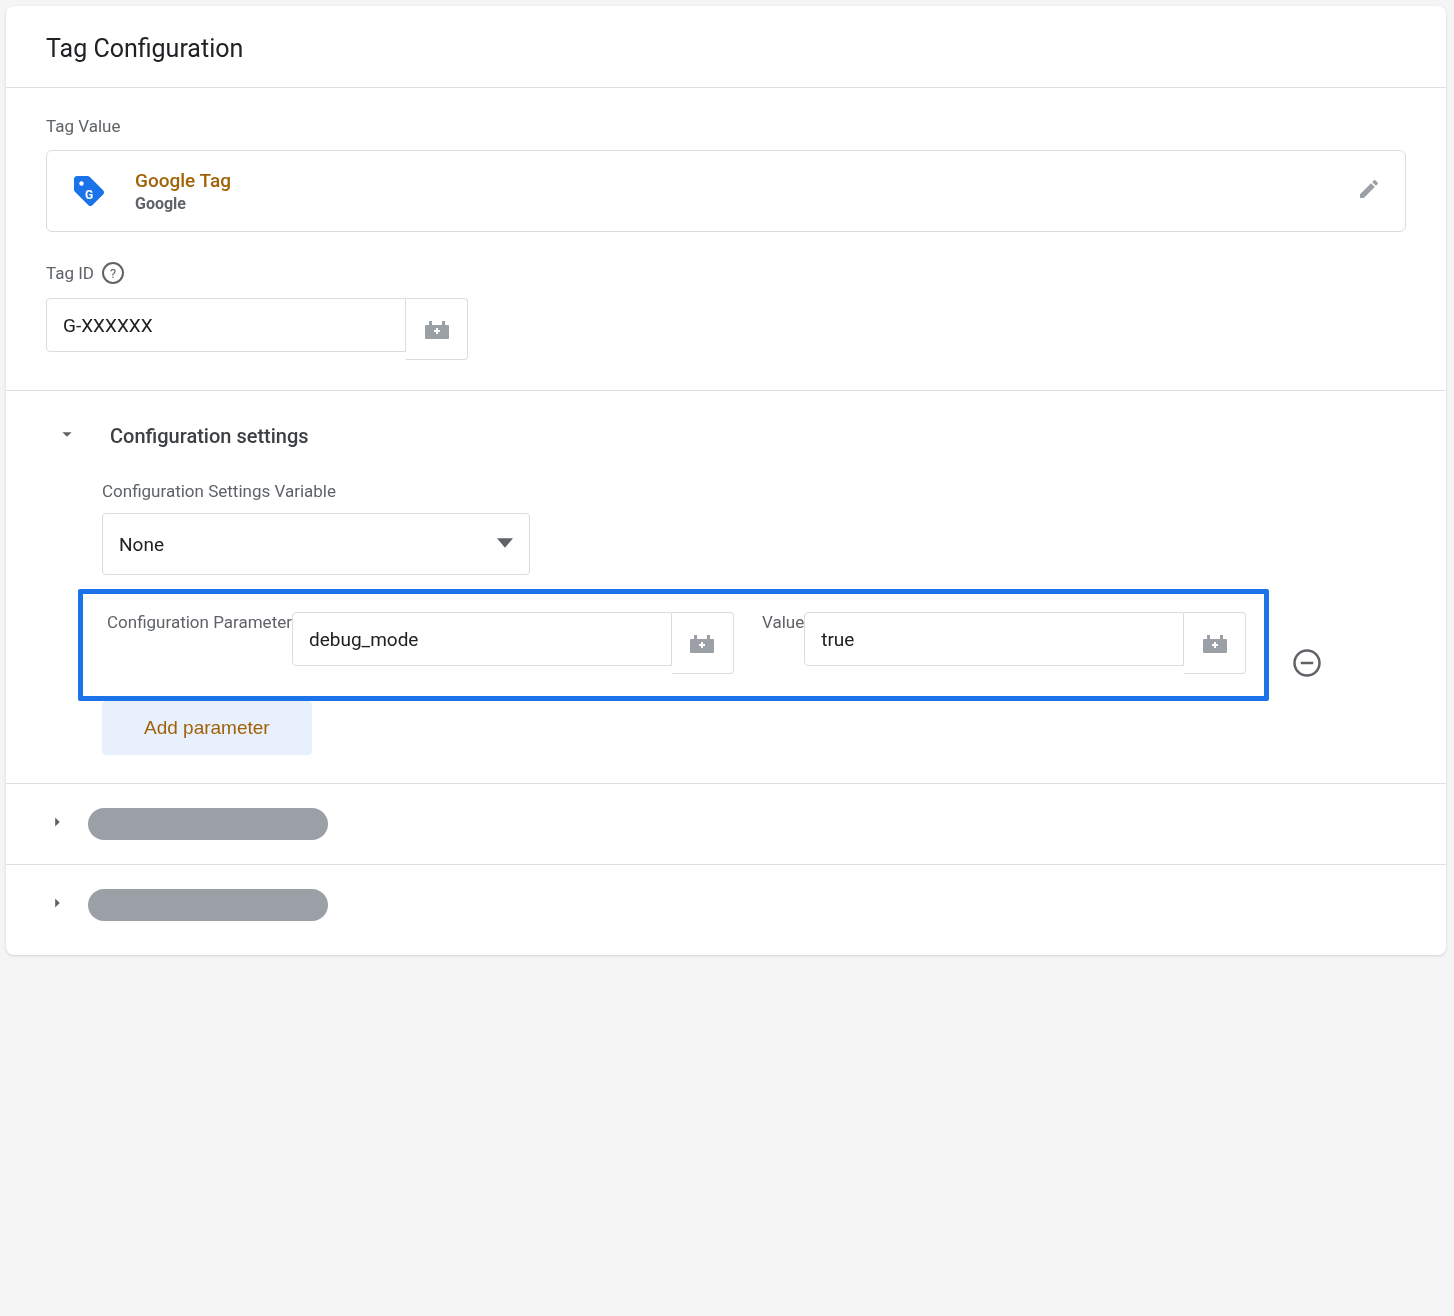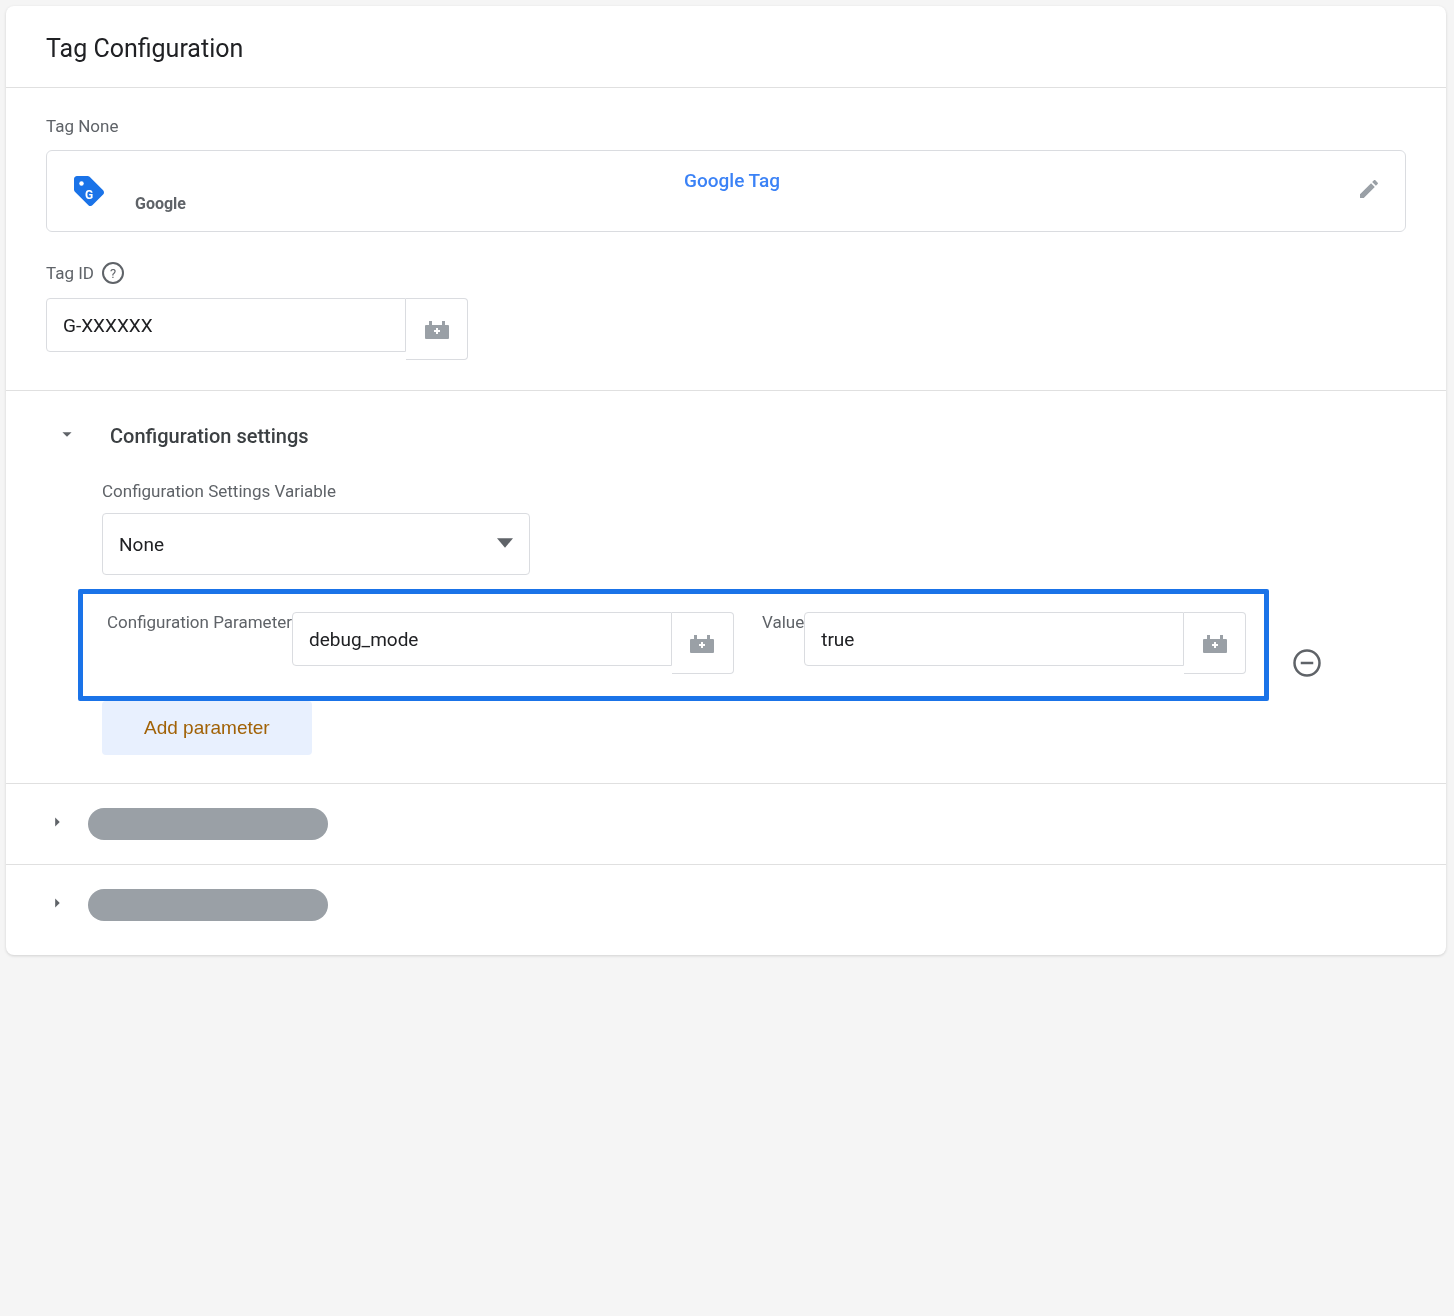--- a/index.html
+++ b/index.html
@@ -48,23 +48,22 @@
       height: 36px;
       display: flex;
       align-items: center;
       justify-content: center;
     }
     .tag-icon svg { width: 36px; height: 36px; }
     .tag-type-text { flex: 1; }
     .tag-type-name {
       font-size: 19px;
       font-weight: 500;
-      color: #3b82f6;
+      color: #a16207;
       margin-bottom: 2px;
-      text-align: center;
     }
     .tag-type-vendor {
       font-size: 16px;
       color: #5f6368;
       font-weight: bold;
     }
     .edit-icon {
       color: #9aa0a6;
       cursor: pointer;
     }
@@ -222,21 +221,21 @@
 <body>
 
 <div class="panel">
 
   <div class="panel-header">
     <h1 class="panel-title">Tag Configuration</h1>
   </div>
 
   <div class="panel-body">
 
-    <div class="field-label">Tag None</div>
+    <div class="field-label">Tag Value</div>
     <div class="tag-type-card">
       <span class="tag-icon">
         <svg viewBox="0 0 24 24">
             <path fill="#1a73e8" d="M21.41 11.58l-9-9C12.05 2.22 11.55 2 11 2H4c-1.1 0-2 .9-2 2v7c0 .55.22 1.05.59 1.42l9 9c.36.36.86.58 1.41.58s1.05-.22 1.41-.59l7-7c.37-.36.59-.86.59-1.41s-.23-1.06-.59-1.42z"></path>
             <circle cx="7" cy="7" r="1.5" fill="#fff"></circle>
             <text x="12" y="17" font-size="8" fill="#fff" font-weight="bold" text-anchor="middle">G</text>
           </svg>
       </span>
       <div class="tag-type-text">
         <div class="tag-type-name">Google Tag</div>

